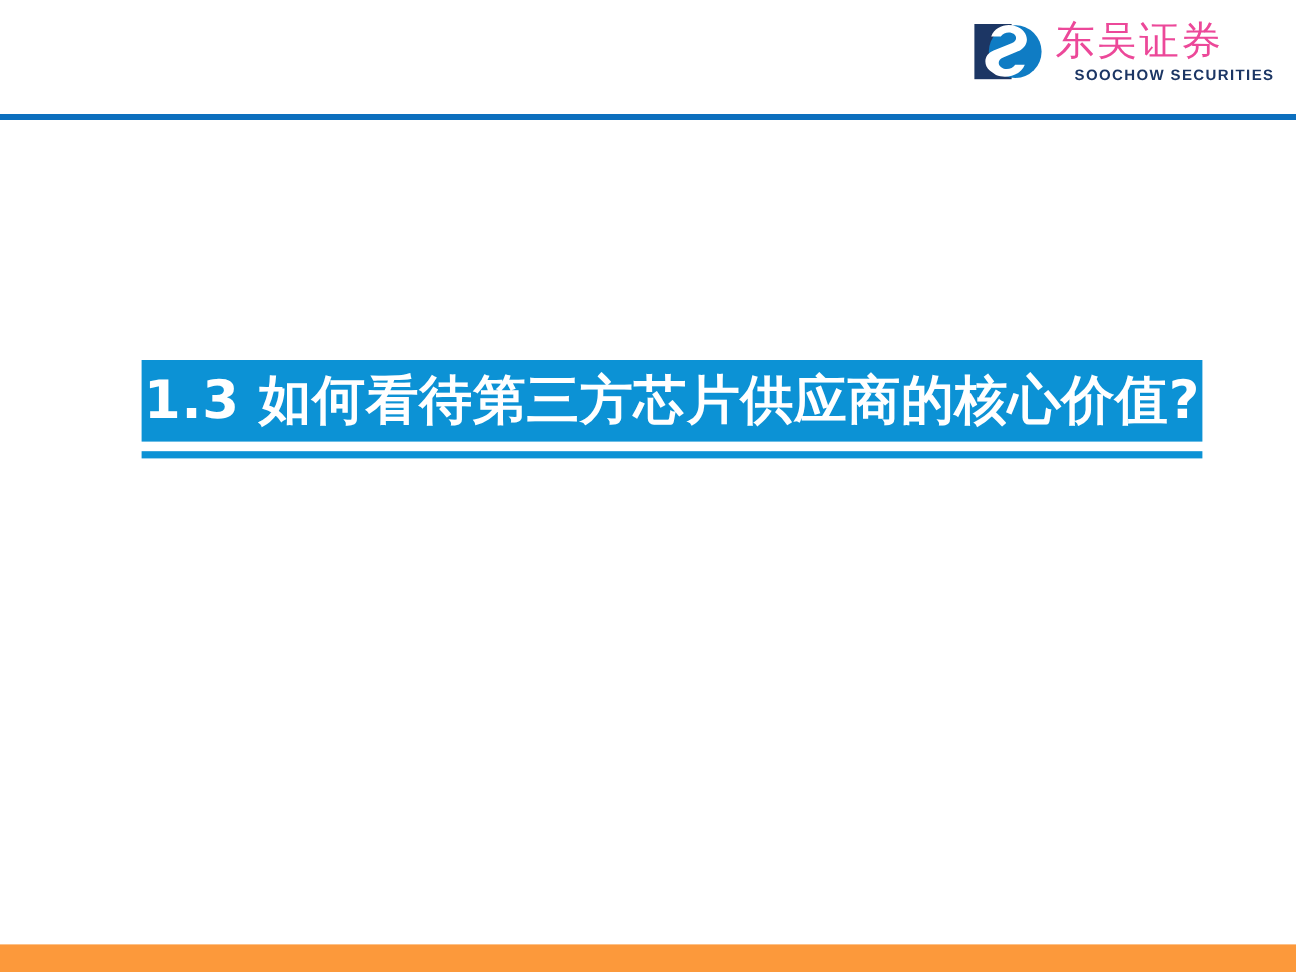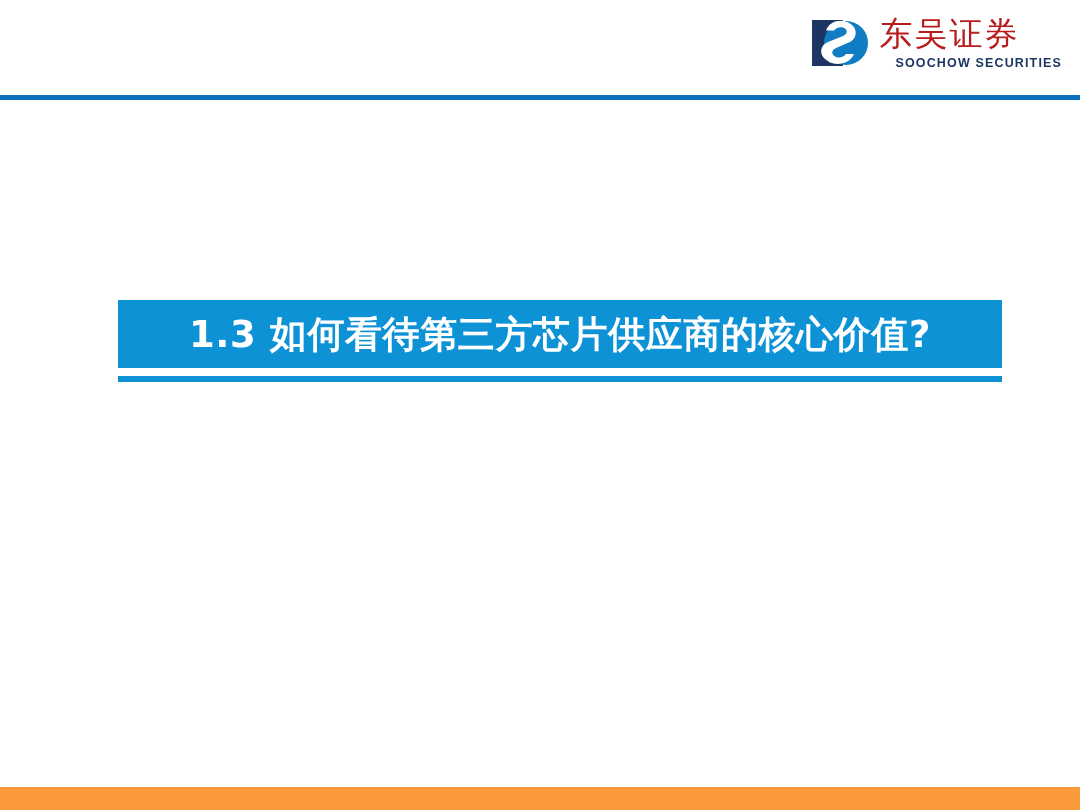--- a/index.html
+++ b/index.html
@@ -53,21 +53,21 @@
     display: flex;
     flex-direction: column;
     align-items: flex-start;
     justify-content: center;
     line-height: 1;
   }
 
   .brand-cn {
     font-size: 33px;
     letter-spacing: 2px;
-    color: #b91c1c;
+    color: #ec4899;
     font-weight: 500;
     font-family: "DejaVu Sans", "Liberation Sans", sans-serif;
     line-height: 1.05;
   }
 
   .brand-en {
     margin-top: 5px;
     font-size: 12.5px;
     letter-spacing: 1.15px;
     color: #1c3664;
@@ -98,21 +98,21 @@
     background: #0c92d5;
     display: flex;
     align-items: center;
     justify-content: center;
     box-sizing: border-box;
     padding: 0 18px;
   }
 
   .title-text {
     color: #ffffff;
-    font-size: 37px;
+    font-size: 44px;
     font-weight: bold;
     letter-spacing: 0.6px;
     font-family: "DejaVu Sans", "Liberation Sans", sans-serif;
     white-space: nowrap;
     line-height: 1;
   }
 
   .title-underline {
     margin-top: 8px;
     width: 884px;

